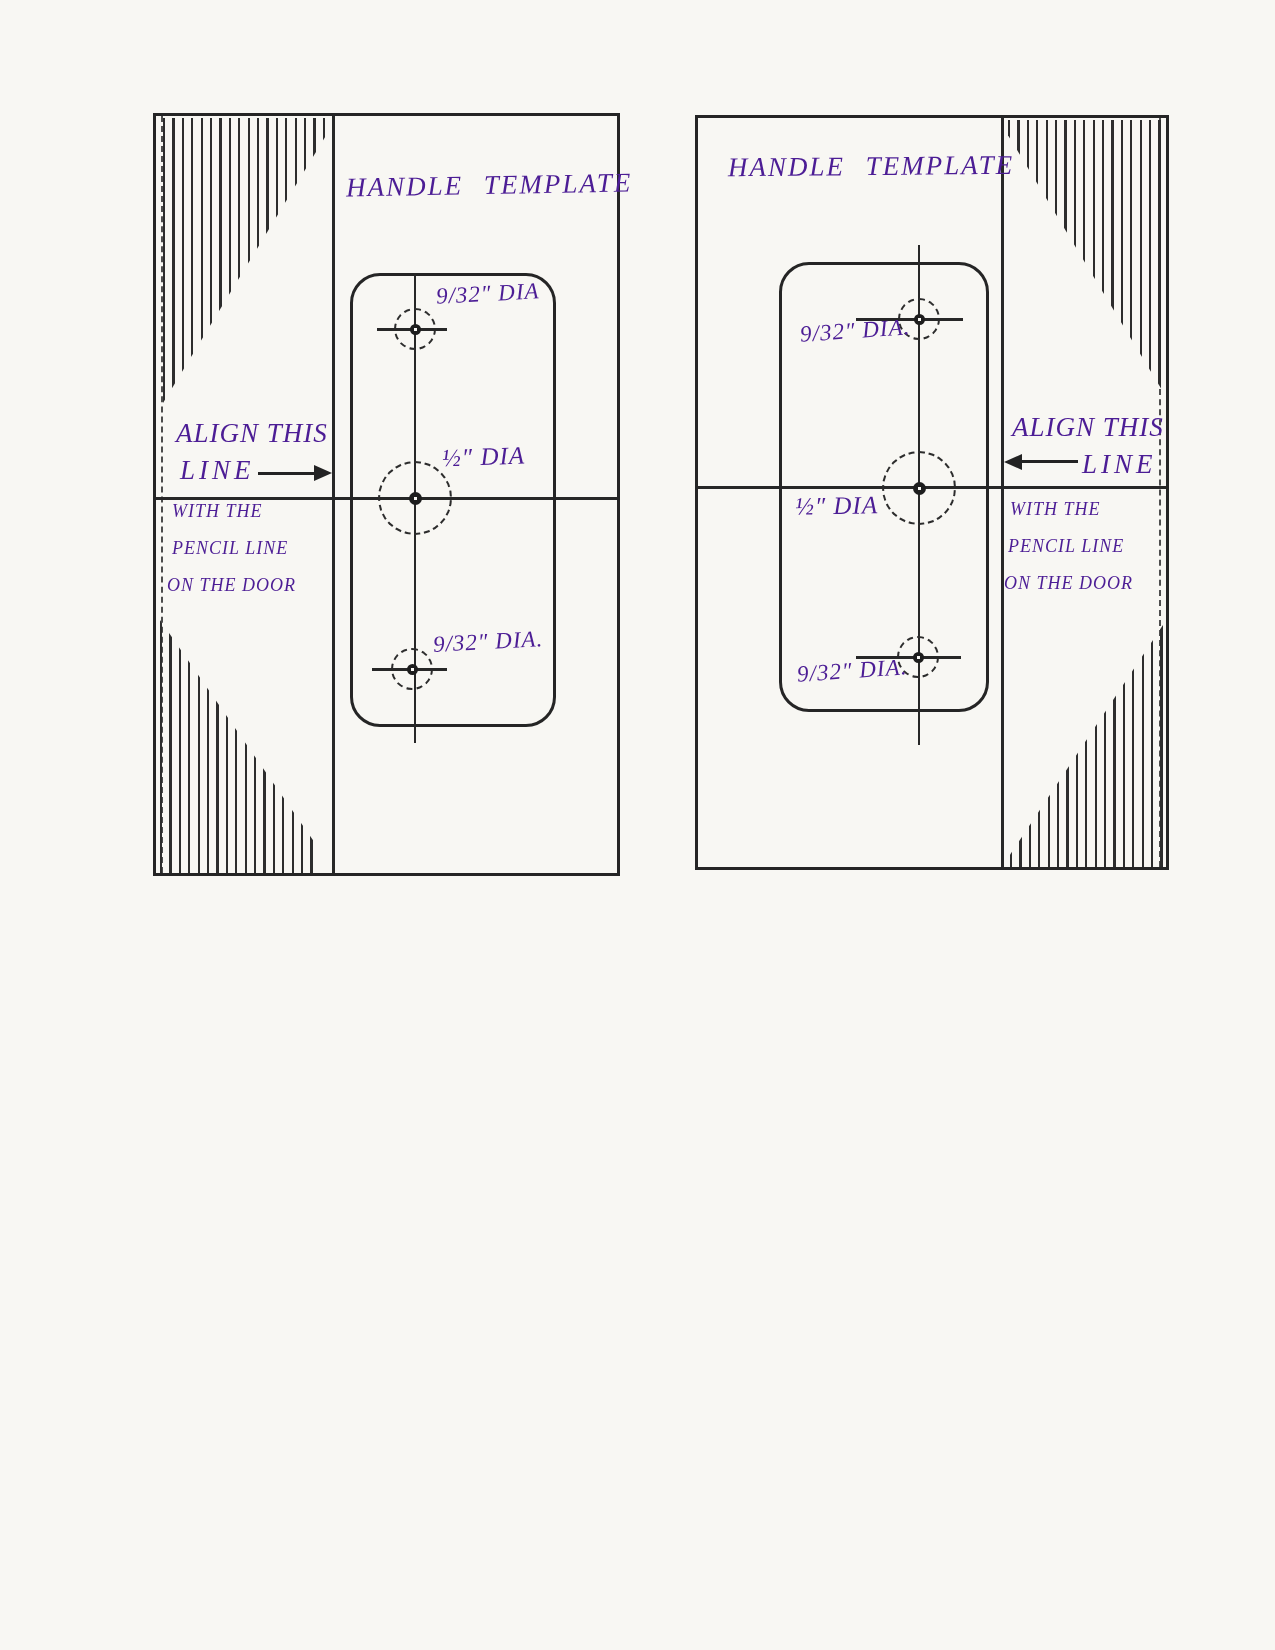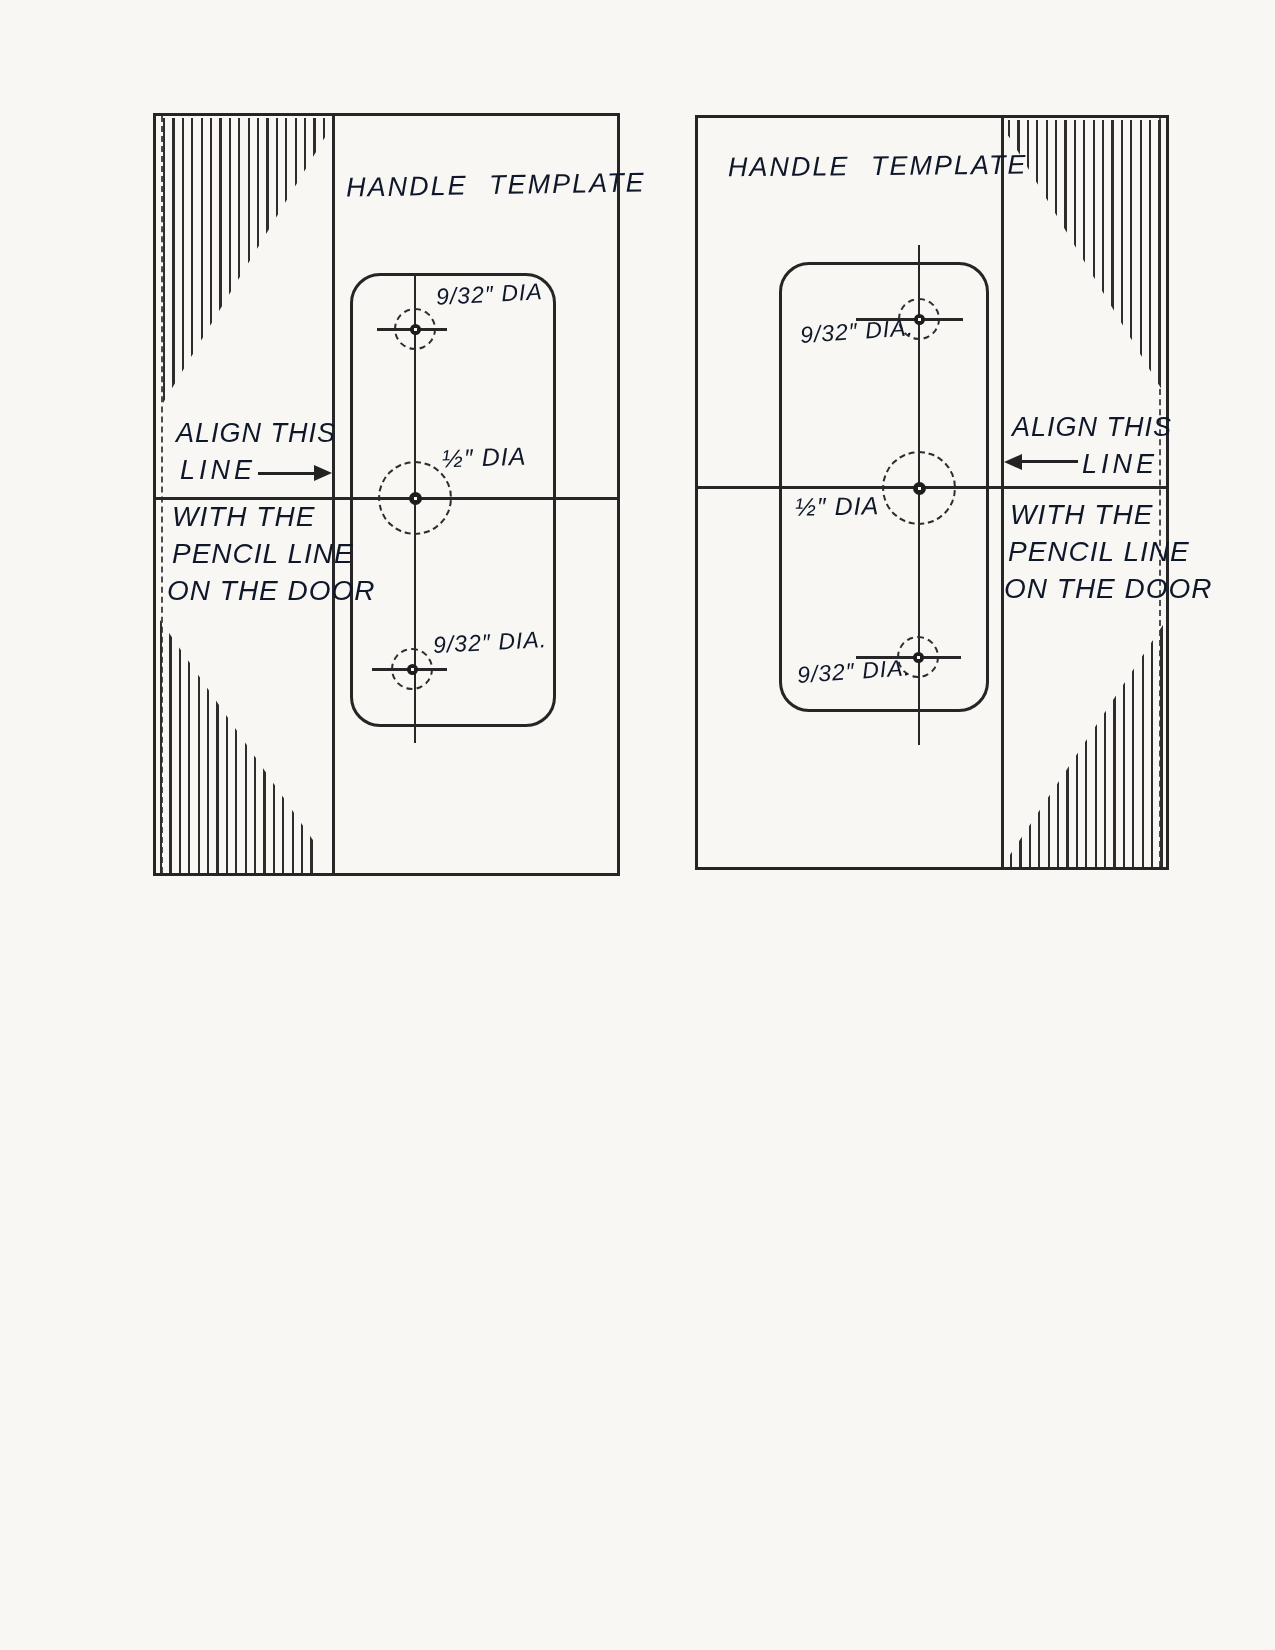--- a/index.html
+++ b/index.html
@@ -1,38 +1,38 @@
 <!DOCTYPE html>
 <html><head>
 <meta charset="utf-8">
 <style>
   * { box-sizing: border-box; margin: 0; padding: 0; }
   html,body { background:#eceae6; }
   .canvas{
     position:relative; width:1275px; height:1650px;
     background:#f8f7f3;
-    font-family:Liberation Sans, sans-serif;
-    color:#0f172a; overflow:hidden;
+    font-family:Liberation Serif, serif;
+    color:#4c1d95; overflow:hidden;
   }
   .panel{ position:absolute; border:3px solid #252525; }
   .line{ position:absolute; background:#272727; }
   .hatch{
     position:absolute;
     background:repeating-linear-gradient(90deg,#2d2d2d 0 2.2px,transparent 2.2px 9.4px);
   }
   .rrect{ position:absolute; border:3px solid #252525; border-radius:30px; }
   .dcircle{ position:absolute; border:2.5px dashed #2c2c2c; border-radius:50%; }
   .dot{
     position:absolute; border-radius:50%;
     background:radial-gradient(circle,#f8f7f3 0 1.6px,#1d1d1d 1.7px);
   }
   .txt{ position:absolute; font-style:italic; white-space:nowrap; }
   .title{ font-size:27px; letter-spacing:2px; word-spacing:12px; }
   .lbl{ font-size:23px; letter-spacing:1px; }
-  .note{ font-size:28px; letter-spacing:1px; }
+  .note{ font-size:18px; letter-spacing:1px; }
   .edge-dash{ position:absolute; width:0; border-left:2px dashed #4d4d4d; }
   .shaft{ position:absolute; background:#232323; }
   .head-r{ position:absolute; width:0; height:0;
     border-top:8px solid transparent; border-bottom:8px solid transparent;
     border-left:18px solid #232323; }
   .head-l{ position:absolute; width:0; height:0;
     border-top:8px solid transparent; border-bottom:8px solid transparent;
     border-right:18px solid #232323; }
 </style>
 </head>

